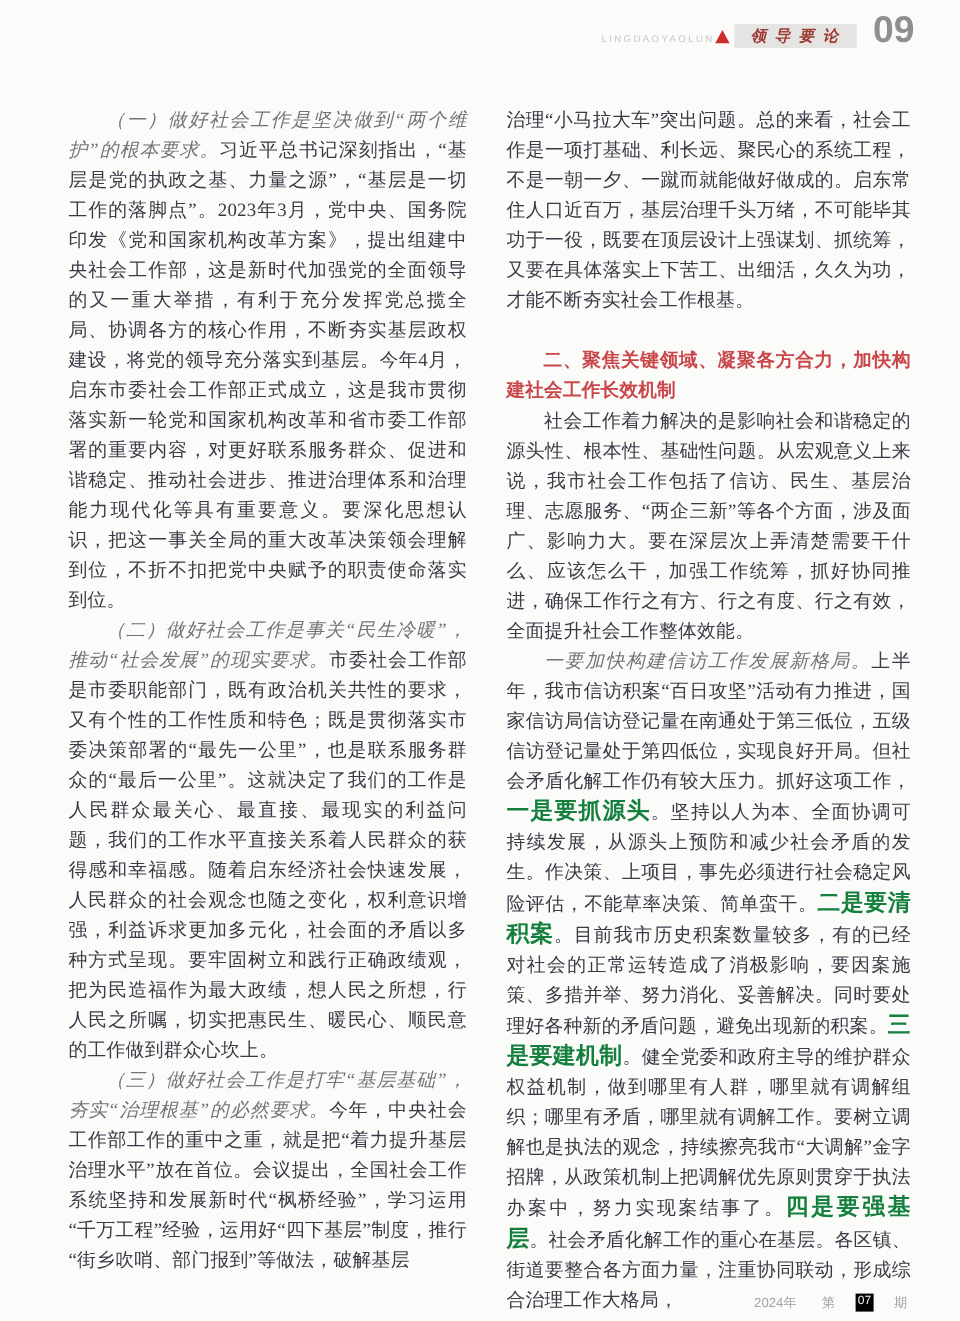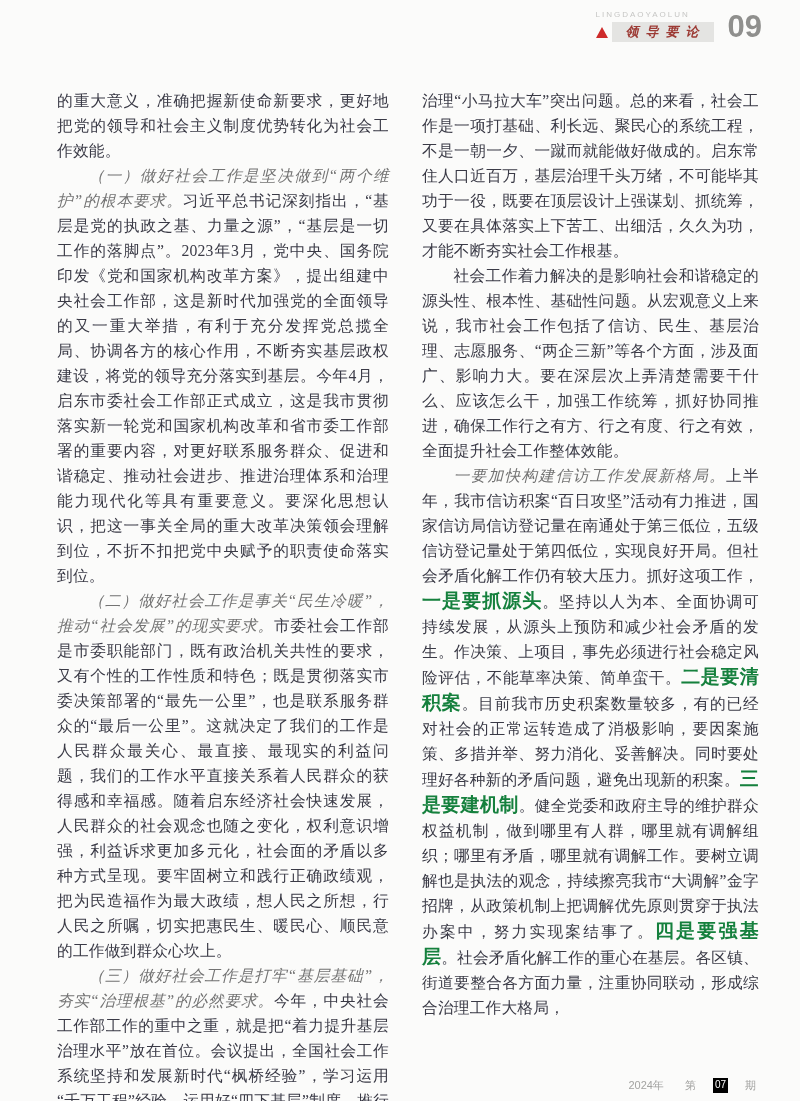--- a/index.html
+++ b/index.html
@@ -10,21 +10,21 @@
     position:relative;
     overflow:hidden;
   }
   .page{position:relative;width:800px;height:1101px;}
 
   
   .header{
     position:absolute;top:10px;right:38px;
     display:flex;align-items:flex-end;gap:14px;
   }
-  .masthead{display:flex;flex-direction:column;align-items:flex-start;}
+  .masthead{display:flex;flex-direction:row;align-items:flex-end;}
   .pinyin{
     font-family:"Liberation Sans","DejaVu Sans",sans-serif;
     font-size:8px;letter-spacing:2px;color:#c6c6c4;line-height:10px;
     margin-bottom:2px;
   }
   .badge-row{display:flex;align-items:center;font-family:Liberation Serif, serif;}
   .tri{
     width:0;height:0;
     border-left:6px solid transparent;border-right:6px solid transparent;
     border-bottom:11px solid #ce2b2b;
@@ -111,27 +111,27 @@
       <div class="badge-row">
         <span class="tri"></span>
         <span class="badge">领导要论</span>
       </div>
     </div>
     <div class="pageno">09</div>
   </div>
 
   <div class="content">
     <div class="column left">
-        <p class="para"><span class="run-normal">的重大意义，准确把握新使命新要求，更好地把党的领导和社会主义制度优势转化为社会工作效能。</span></p>
         <p class="para indent"><span class="run-kai">（一）做好社会工作是坚决做到“两个维护”的根本要求。</span><span class="run-normal">习近平总书记深刻指出，“基层是党的执政之基、力量之源”，“基层是一切工作的落脚点”。2023年3月，党中央、国务院印发《党和国家机构改革方案》，提出组建中央社会工作部，这是新时代加强党的全面领导的又一重大举措，有利于充分发挥党总揽全局、协调各方的核心作用，不断夯实基层政权建设，将党的领导充分落实到基层。今年4月，启东市委社会工作部正式成立，这是我市贯彻落实新一轮党和国家机构改革和省市委工作部署的重要内容，对更好联系服务群众、促进和谐稳定、推动社会进步、推进治理体系和治理能力现代化等具有重要意义。要深化思想认识，把这一事关全局的重大改革决策领会理解到位，不折不扣把党中央赋予的职责使命落实到位。</span></p>
         <p class="para indent"><span class="run-kai">（二）做好社会工作是事关“民生冷暖”，推动“社会发展”的现实要求。</span><span class="run-normal">市委社会工作部是市委职能部门，既有政治机关共性的要求，又有个性的工作性质和特色；既是贯彻落实市委决策部署的“最先一公里”，也是联系服务群众的“最后一公里”。这就决定了我们的工作是人民群众最关心、最直接、最现实的利益问题，我们的工作水平直接关系着人民群众的获得感和幸福感。随着启东经济社会快速发展，人民群众的社会观念也随之变化，权利意识增强，利益诉求更加多元化，社会面的矛盾以多种方式呈现。要牢固树立和践行正确政绩观，把为民造福作为最大政绩，想人民之所想，行人民之所嘱，切实把惠民生、暖民心、顺民意的工作做到群众心坎上。</span></p>
         <p class="para indent"><span class="run-kai">（三）做好社会工作是打牢“基层基础”，夯实“治理根基”的必然要求。</span><span class="run-normal">今年，中央社会工作部工作的重中之重，就是把“着力提升基层治理水平”放在首位。会议提出，全国社会工作系统坚持和发展新时代“枫桥经验”，学习运用“千万工程”经验，运用好“四下基层”制度，推行“街乡吹哨、部门报到”等做法，破解基层</span></p>
       </div>
     <div class="column right">
         <p class="para"><span class="run-normal">治理“小马拉大车”突出问题。总的来看，社会工作是一项打基础、利长远、聚民心的系统工程，不是一朝一夕、一蹴而就能做好做成的。启东常住人口近百万，基层治理千头万绪，不可能毕其功于一役，既要在顶层设计上强谋划、抓统筹，又要在具体落实上下苦工、出细活，久久为功，才能不断夯实社会工作根基。</span></p>
+        <p class="para heading-red indent"><span class="run-normal">二、聚焦关键领域、凝聚各方合力，加快构建社会工作长效机制</span></p>
         <p class="para indent"><span class="run-normal">社会工作着力解决的是影响社会和谐稳定的源头性、根本性、基础性问题。从宏观意义上来说，我市社会工作包括了信访、民生、基层治理、志愿服务、“两企三新”等各个方面，涉及面广、影响力大。要在深层次上弄清楚需要干什么、应该怎么干，加强工作统筹，抓好协同推进，确保工作行之有方、行之有度、行之有效，全面提升社会工作整体效能。</span></p>
         <p class="para indent"><span class="run-kai">一要加快构建信访工作发展新格局。</span><span class="run-normal">上半年，我市信访积案“百日攻坚”活动有力推进，国家信访局信访登记量在南通处于第三低位，五级信访登记量处于第四低位，实现良好开局。但社会矛盾化解工作仍有较大压力。抓好这项工作，</span><span class="run-bold">一是要抓源头</span><span class="run-normal">。坚持以人为本、全面协调可持续发展，从源头上预防和减少社会矛盾的发生。作决策、上项目，事先必须进行社会稳定风险评估，不能草率决策、简单蛮干。</span><span class="run-bold">二是要清积案</span><span class="run-normal">。目前我市历史积案数量较多，有的已经对社会的正常运转造成了消极影响，要因案施策、多措并举、努力消化、妥善解决。同时要处理好各种新的矛盾问题，避免出现新的积案。</span><span class="run-bold">三是要建机制</span><span class="run-normal">。健全党委和政府主导的维护群众权益机制，做到哪里有人群，哪里就有调解组织；哪里有矛盾，哪里就有调解工作。要树立调解也是执法的观念，持续擦亮我市“大调解”金字招牌，从政策机制上把调解优先原则贯穿于执法办案中，努力实现案结事了。</span><span class="run-bold">四是要强基层</span><span class="run-normal">。社会矛盾化解工作的重心在基层。各区镇、街道要整合各方面力量，注重协同联动，形成综合治理工作大格局，</span></p>
       </div>
   </div>
 
   <div class="footer">
     <span class="year">2024年</span>
     <span>第</span>
     <span class="issue-badge">07</span>
     <span>期</span>

